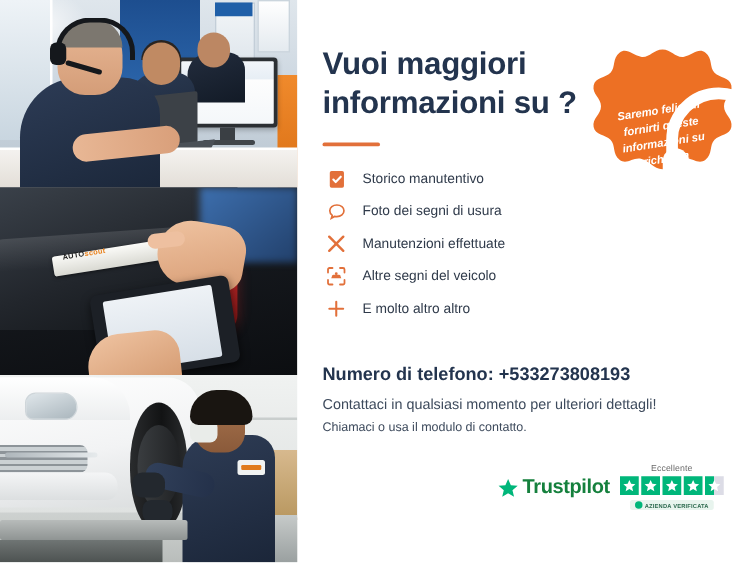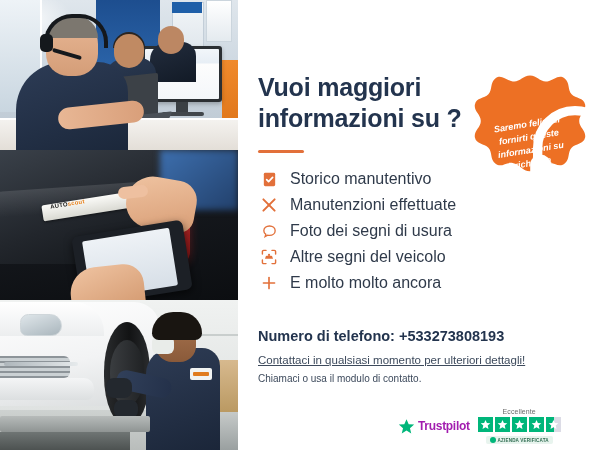--- a/index.html
+++ b/index.html
@@ -325,21 +325,20 @@
   }
 
   
   .content {
     position: relative;
     flex: 1 1 auto;
     height: 414px;
     background: #ffffff;
     padding: 0 16px 0 20px;
     box-sizing: border-box;
-    margin-top: 36px;
   }
 
   .headline {
     position: absolute;
     left: 20px;
     top: 36px;
     width: 210px;
     font-size: 25px;
     line-height: 1.22;
     font-weight: bold;
@@ -399,21 +398,21 @@
     min-width: 22px;
     height: 22px;
     margin-right: 10px;
     display: flex;
     align-items: center;
     justify-content: center;
     color: #e2703a;
   }
   .feat .ic svg { display: block; }
   .feat .ftxt {
-    font-size: 16px;
+    font-size: 11px;
     color: #2f3a4a;
     white-space: nowrap;
   }
 
   
   .phone {
     position: absolute;
     left: 20px;
     top: 292px;
     font-size: 14.5px;
@@ -421,21 +420,20 @@
     color: #23344e;
     white-space: nowrap;
   }
   .sub1 {
     position: absolute;
     left: 20px;
     top: 318px;
     font-size: 11.5px;
     color: #3d4a5c;
     white-space: nowrap;
-    text-decoration: underline;
   }
   .sub2 {
     position: absolute;
     left: 20px;
     top: 337px;
     font-size: 10px;
     color: #3d4a5c;
     white-space: nowrap;
   }
 
@@ -444,23 +442,23 @@
     position: absolute;
     left: 160px;
     top: 372px;
     display: flex;
     align-items: center;
     gap: 8px;
   }
   .tp-logo { display: flex; align-items: center; gap: 3px; }
   .tp-logo .tp-star svg { display: block; }
   .tp-logo .tp-word {
-    font-size: 12px;
+    font-size: 16px;
     font-weight: bold;
-    color: #a21caf;
+    color: #15803d;
     letter-spacing: -0.3px;
   }
   .tp-right { display: flex; flex-direction: column; align-items: center; gap: 2px; }
   .tp-label {
     font-size: 7px;
     color: #6b6b6b;
     letter-spacing: .1px;
   }
   .tp-stars { display: flex; gap: 2px; }
   .tp-box {
@@ -597,36 +595,36 @@
           <svg viewBox="0 0 24 24" width="17" height="17">
             <rect x="4" y="2.5" width="16" height="19" rx="2" fill="#E2703A"></rect>
             <path d="M8 12.2 l2.7 2.8 L16.4 9" fill="none" stroke="#ffffff" stroke-width="2.4" stroke-linecap="round" stroke-linejoin="round"></path>
           </svg>
         </span>
         <span class="ftxt">Storico manutentivo</span>
       </div>
 
       <div class="feat">
         <span class="ic">
+          <svg viewBox="0 0 24 24" width="17" height="17" fill="none" stroke="#E2703A" stroke-width="1.9" stroke-linecap="round">
+            <path d="M12 4.2 c4.6 0 8 2.9 8 6.6 c0 3.7 -3.4 6.6 -8 6.6 c-0.9 0 -1.8 -0.1 -2.6 -0.3 l-3.6 2 l1 -3.1 c-1.7 -1.2 -2.8 -3 -2.8 -5.2 c0 -3.7 3.4 -6.6 8 -6.6 z"></path>
+          </svg>
+        </span>
+        <span class="ftxt">Foto dei segni di usura</span>
+      </div>
+
+      <div class="feat">
+        <span class="ic">
           <svg viewBox="0 0 24 24" width="18" height="18" fill="none" stroke="#E2703A" stroke-width="2.6" stroke-linecap="round">
             <path d="M4.5 4.5 L19.5 19.5"></path>
             <path d="M19.5 4.5 L4.5 19.5"></path>
             <circle cx="12" cy="12" r="1.6" fill="#E2703A" stroke="none"></circle>
           </svg>
         </span>
         <span class="ftxt">Manutenzioni effettuate</span>
-      </div>
-
-      <div class="feat">
-        <span class="ic">
-          <svg viewBox="0 0 24 24" width="17" height="17" fill="none" stroke="#E2703A" stroke-width="1.9" stroke-linecap="round">
-            <path d="M12 4.2 c4.6 0 8 2.9 8 6.6 c0 3.7 -3.4 6.6 -8 6.6 c-0.9 0 -1.8 -0.1 -2.6 -0.3 l-3.6 2 l1 -3.1 c-1.7 -1.2 -2.8 -3 -2.8 -5.2 c0 -3.7 3.4 -6.6 8 -6.6 z"></path>
-          </svg>
-        </span>
-        <span class="ftxt">Foto dei segni di usura</span>
       </div>
 
       <div class="feat">
         <span class="ic">
           <svg viewBox="0 0 24 24" width="18" height="18" fill="none" stroke="#E2703A" stroke-width="1.9" stroke-linecap="round">
             <path d="M3.2 8 V4.8 a1.6 1.6 0 0 1 1.6 -1.6 H8"></path>
             <path d="M16 3.2 h3.2 a1.6 1.6 0 0 1 1.6 1.6 V8"></path>
             <path d="M20.8 16 v3.2 a1.6 1.6 0 0 1 -1.6 1.6 H16"></path>
             <path d="M8 20.8 H4.8 a1.6 1.6 0 0 1 -1.6 -1.6 V16"></path>
             <path d="M6.6 14.2 h10.8 l-1.1 -3 a1.4 1.4 0 0 0 -1.3 -0.9 H9 a1.4 1.4 0 0 0 -1.3 0.9 z" fill="#E2703A" stroke="none"></path>
@@ -636,21 +634,21 @@
         <span class="ftxt">Altre segni del veicolo</span>
       </div>
 
       <div class="feat">
         <span class="ic">
           <svg viewBox="0 0 24 24" width="18" height="18" fill="none" stroke="#E2703A" stroke-width="2.2" stroke-linecap="round">
             <path d="M12 4.6 V19.4"></path>
             <path d="M4.6 12 H19.4"></path>
           </svg>
         </span>
-        <span class="ftxt">E molto molto ancora</span>
+        <span class="ftxt">E molto altro altro</span>
       </div>
 
     </div>
 
     <div class="phone">Numero di telefono: +533273808193</div>
     <div class="sub1">Contattaci in qualsiasi momento per ulteriori dettagli!</div>
     <div class="sub2">Chiamaci o usa il modulo di contatto.</div>
 
     <div class="tp">
       <div class="tp-logo">

